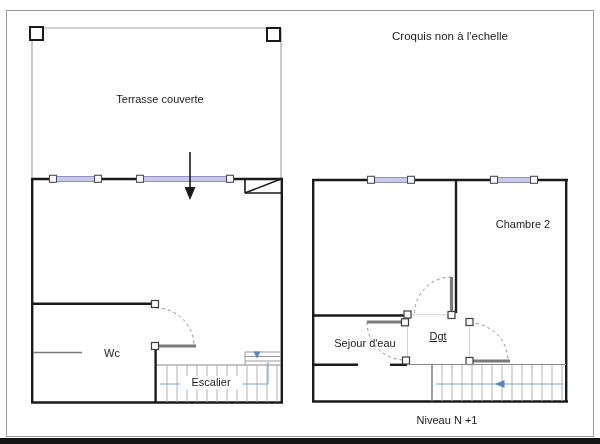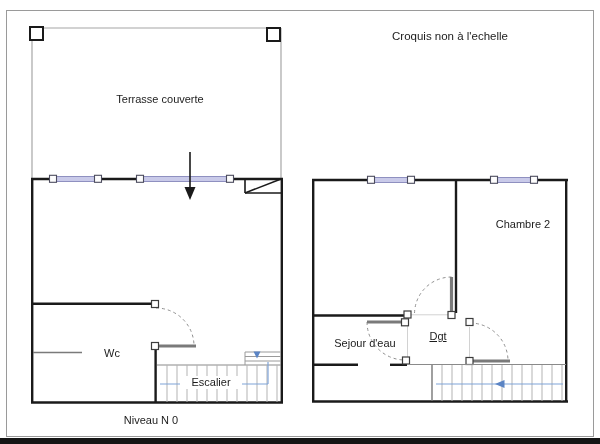--- a/index.html
+++ b/index.html
@@ -192,19 +192,19 @@
         </g>
       </g>
     </g>
   </svg>
 
   <div class="lbl" style="left:100px;top:93px;width:120px;">Terrasse couverte</div>
 
   <div class="lbl note" style="left:370px;top:30px;width:160px;">Croquis non à l'echelle</div>
   <div class="lbl" style="left:92px;top:347px;width:40px;">Wc</div>
   <div class="lbl onstairs" style="left:180px;top:368px;width:58px;margin-top:8px;">Escalier</div>
-  <div class="lbl" style="left:101px;top:414px;width:100px;">Niveau N 0</div>
 
   <div class="lbl" style="left:473px;top:218px;width:100px;text-align:center;">Chambre 2</div>
   <div class="lbl" style="left:325px;top:337px;width:80px;">Sejour d'eau</div>
   <div class="lbl" style="left:418px;top:330px;width:40px;text-decoration:underline;">Dgt</div>
+  <div class="lbl" style="left:397px;top:414px;width:100px;">Niveau N +1</div>
 
 </div>
 
 </body></html>

